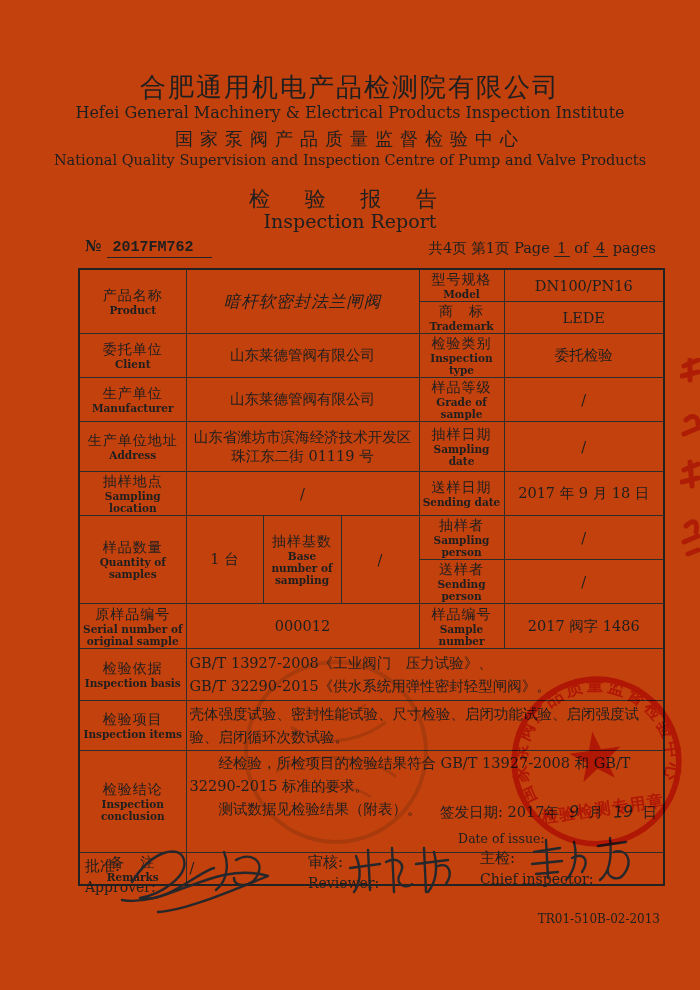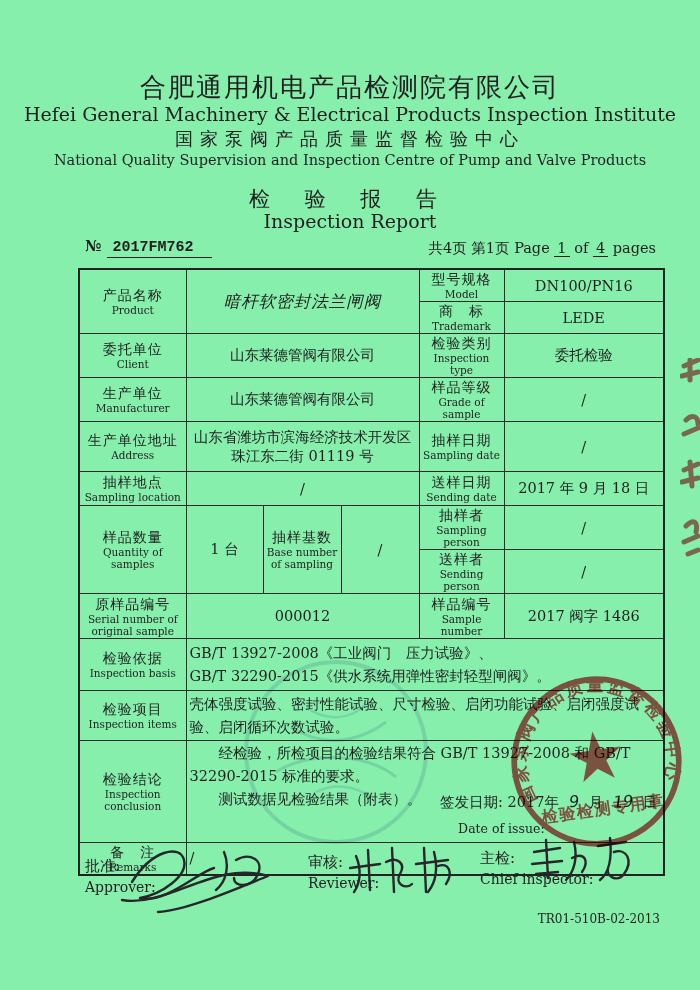--- a/index.html
+++ b/index.html
@@ -1,41 +1,41 @@
 <!DOCTYPE html>
 <html><head>
 <meta charset="utf-8">
 <style>
   html,body{margin:0;padding:0;background:#e9e9e9;}
-  .page{position:relative;width:700px;height:990px;background:#86efac;overflow:hidden;
+  .page{position:relative;width:700px;height:990px;background:#c2410c;overflow:hidden;
         font-family:"DejaVu Serif","Liberation Serif",serif;color:#1f1f1f;}
   .abs{position:absolute;}
   .ctr{left:15px;width:670px;text-align:center;}
 
   
   .org-cn{top:70px;font-size:26px;letter-spacing:2px;}
-  .org-en{top:103px;font-size:19px;}
+  .org-en{top:103px;font-size:16px;}
   .center-cn{top:127px;font-size:18px;letter-spacing:7px;}
   .center-en{top:152px;font-size:14.5px;}
   .title-cn{top:185px;font-size:21px;letter-spacing:14px;font-weight:bold;font-weight:500;}
   .title-en{top:210px;font-size:19px;}
 
   .no-line{top:237px;left:85px;font-size:15px;font-weight:bold;}
   .no-line .num{font-family:"Liberation Mono","DejaVu Sans Mono",monospace;
                 border-bottom:1px solid #222;padding:0 18px 1px 6px;}
   .pages-line{top:239px;right:44px;font-size:14.5px;}
   .pages-line .u{border-bottom:1px solid #222;padding:0 3px;}
 
   
   table.form{position:absolute;left:78px;top:268px;border-collapse:collapse;table-layout:fixed;}
   table.form td{border:1px solid #2c2c2c;padding:1px 3px;vertical-align:middle;overflow:hidden;}
   table.form{border:2px solid #222;}
   td.lbl{text-align:center;}
   td.lbl .cn{font-size:14px;letter-spacing:1px;line-height:17px;}
-  td.lbl .en{font-size:10.5px;line-height:12px;}
+  td.lbl .en{font-size:10.5px;line-height:12px;font-weight:bold;}
   td.val{text-align:center;font-size:14.5px;}
   td.val.big{font-size:16.5px;letter-spacing:1px;font-style:italic;}
   td.txt{font-size:14.5px;line-height:23px;padding:3px 8px;}
   td.txt p{margin:0;}
   td.txt p.ind{text-indent:2em;}
   .slash-left{text-align:left;padding-left:22px;}
   .conclusion-cell{position:relative;}
   .issue{position:absolute;right:6px;top:49px;font-size:14.5px;white-space:nowrap;}
   .issue .hand{font-family:"DejaVu Sans",sans-serif;font-style:italic;font-size:16px;
                display:inline-block;transform:rotate(-4deg);padding:0 5px;}

